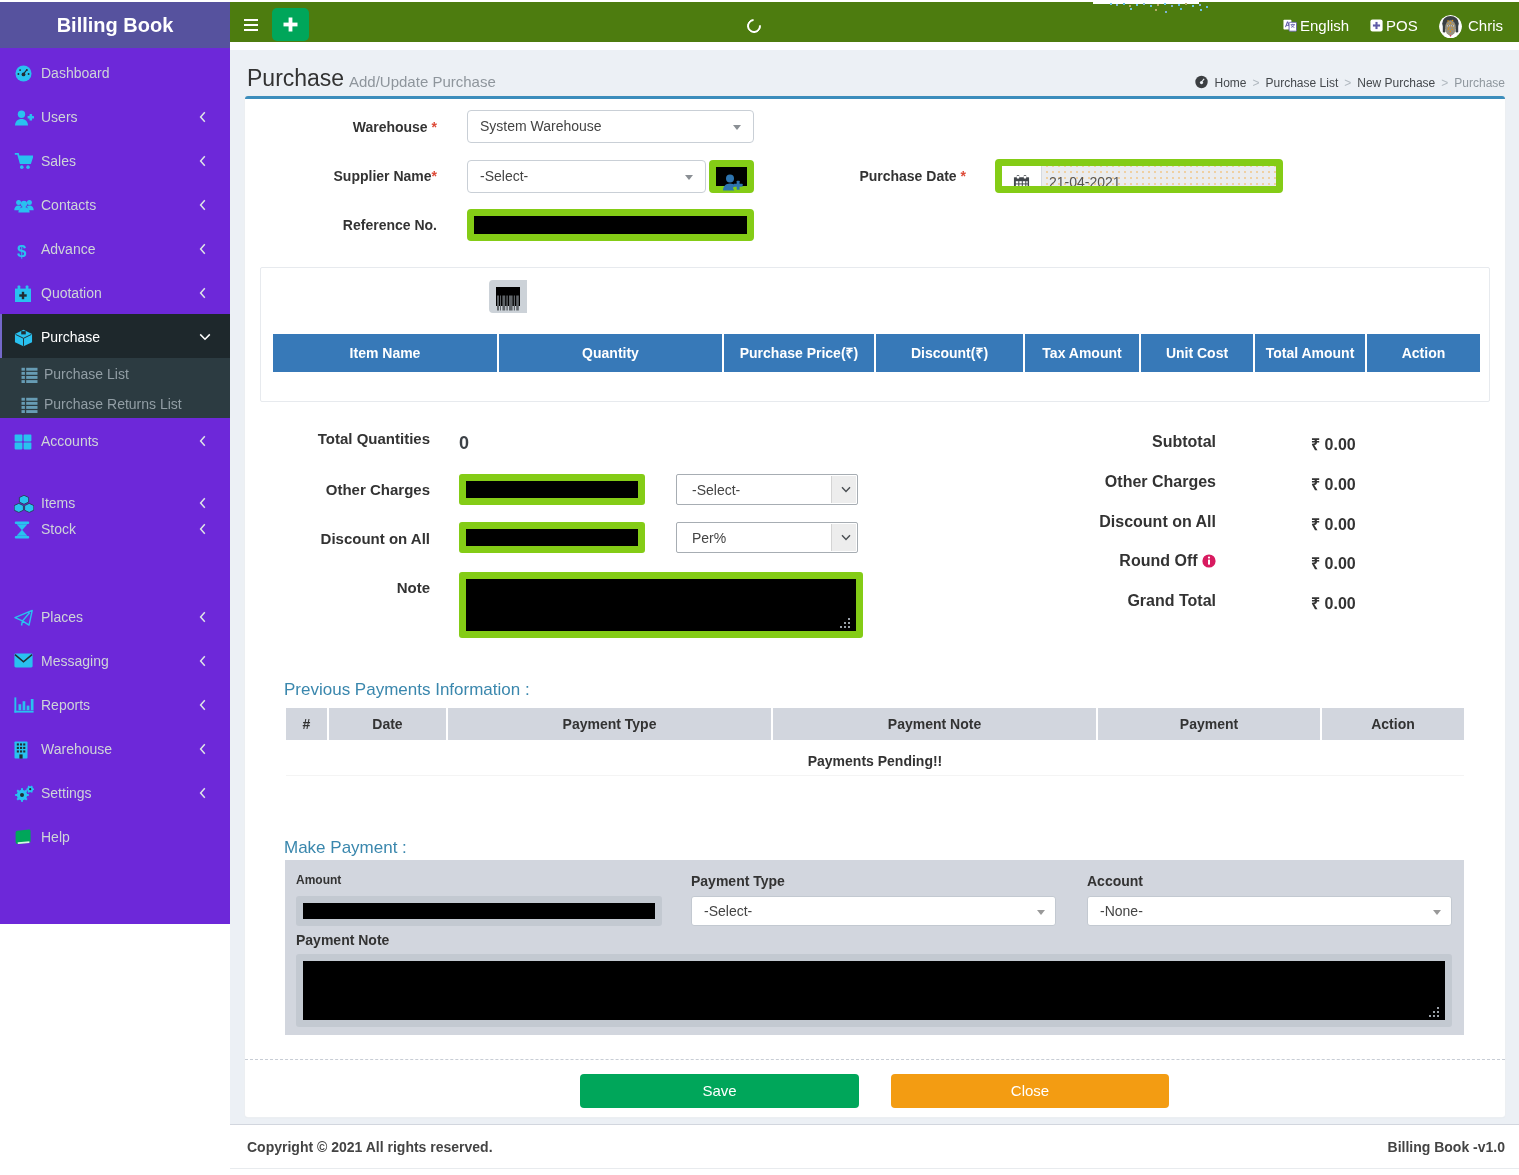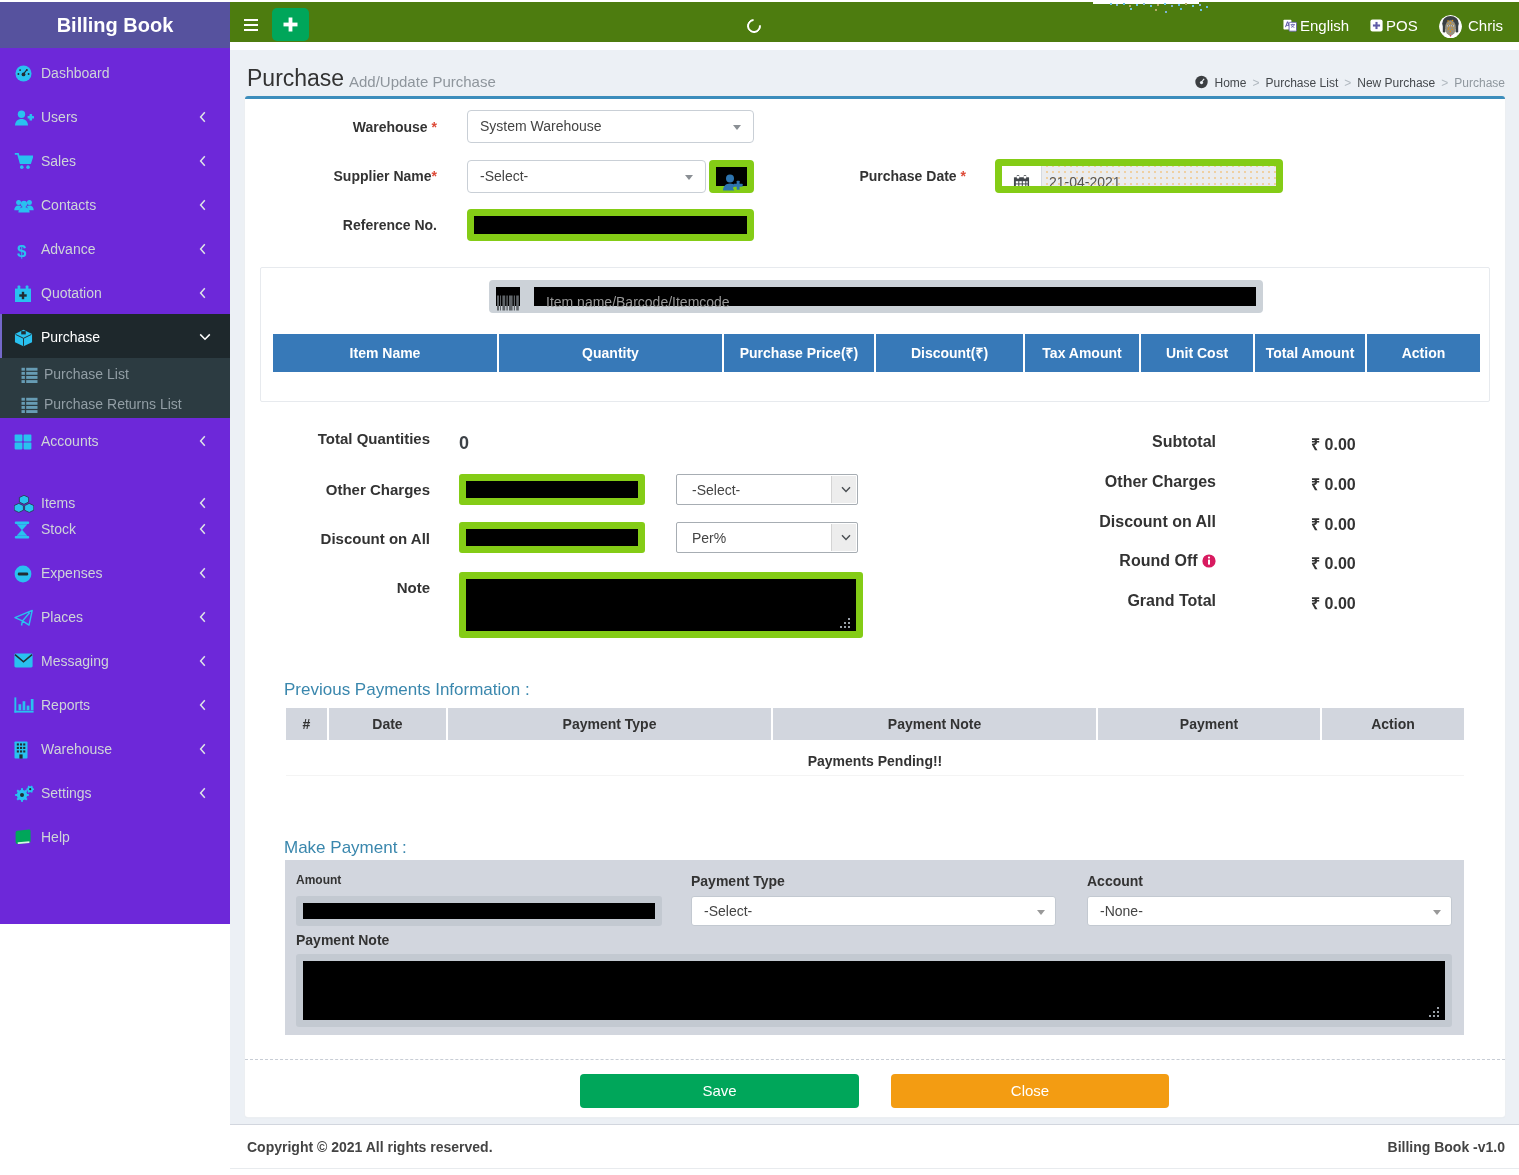--- a/index.html
+++ b/index.html
@@ -284,32 +284,20 @@
             <path d="M2.6 3.3h10.8L8 9.2z"></path>
             <path d="M2.6 14.7h10.8L8 8.8z"></path>
           </svg></span>
         <span class="txt">Stock</span>
         <span class="chev">
           <svg width="7" height="12" viewBox="0 0 7 12">
             <path d="M5.8 1.2 1.6 6l4.2 4.8" stroke="#dfe4e6" stroke-width="1.5" fill="none"></path>
           </svg>
         </span>
       </div>
-    <div class="sitem" style="top:502px;">
-        <span class="icon"><svg width="18" height="18" viewBox="0 0 18 18">
-            <circle cx="9" cy="9" r="8.4" fill="#29c1f0"></circle>
-            <rect x="3.8" y="7.6" width="10.4" height="2.8" rx="1.2" fill="#222d32"></rect>
-          </svg></span>
-        <span class="txt">Expenses</span>
-        <span class="chev">
-          <svg width="7" height="12" viewBox="0 0 7 12">
-            <path d="M5.8 1.2 1.6 6l4.2 4.8" stroke="#dfe4e6" stroke-width="1.5" fill="none"></path>
-          </svg>
-        </span>
-      </div>
     <div class="sitem" style="top:546px;">
         <span class="icon"><svg width="19" height="18" viewBox="0 0 20 18">
             <path d="M1 8.6 19.2 1 15.8 16.4 8.9 12.1 1 8.6z M8.9 12.1 16.6 3.3 M8.9 12.1 7.9 16.9" stroke="#29c1f0" stroke-width="1.5" fill="none" stroke-linejoin="round"></path>
           </svg></span>
         <span class="txt">Places</span>
         <span class="chev">
           <svg width="7" height="12" viewBox="0 0 7 12">
             <path d="M5.8 1.2 1.6 6l4.2 4.8" stroke="#dfe4e6" stroke-width="1.5" fill="none"></path>
           </svg>
         </span>
@@ -491,21 +479,20 @@
     <div class="abs" style="left:15px; top:168px; width:1230px; height:135px; border:1px solid #e7eaee; border-radius:2px;">
       <div class="inp" style="left:228px; top:12px; width:38px; height:33px; border-radius:4px 0 0 4px; border-color:#ccd2d8; text-align:center;"><svg width="24" height="16" viewBox="0 0 24 16" style="margin-top:8px;" fill="#5f6468">
             <rect x="1" y="0.5" width="2" height="15"></rect>
             <rect x="4" y="0.5" width="1" height="15"></rect>
             <rect x="6.4" y="0.5" width="2.8" height="15"></rect>
             <rect x="10.4" y="0.5" width="1.4" height="15"></rect>
             <rect x="13" y="0.5" width="3.6" height="15"></rect>
             <rect x="17.8" y="0.5" width="1.2" height="15"></rect>
             <rect x="20.2" y="0.5" width="2.6" height="15"></rect>
           </svg></div>
-      <div class="inp" style="left:266px; top:12px; width:736px; height:33px; border-radius:0 4px 4px 0; border-color:#ccd2d8; font-size:14px; color:#999; line-height:31px; padding-left:12px;">Item name/Barcode/Itemcode</div>
       <div class="abs" id="ithead" style="left:12px; top:66px; width:1207px; height:38px;">
         <div class="thcell" style="left:0; width:226px; height:38px; line-height:38px;">Item Name</div>
         <div class="thcell" style="left:226px; width:225px; height:38px; line-height:38px;">Quantity</div>
         <div class="thcell" style="left:451px; width:152px; height:38px; line-height:38px;">Purchase Price(₹)</div>
         <div class="thcell" style="left:603px; width:149px; height:38px; line-height:38px;">Discount(₹)</div>
         <div class="thcell" style="left:752px; width:116px; height:38px; line-height:38px;">Tax Amount</div>
         <div class="thcell" style="left:868px; width:114px; height:38px; line-height:38px;">Unit Cost</div>
         <div class="thcell" style="left:982px; width:112px; height:38px; line-height:38px;">Total Amount</div>
         <div class="thcell last" style="left:1094px; width:113px; height:38px; line-height:38px;">Action</div>
       </div>

